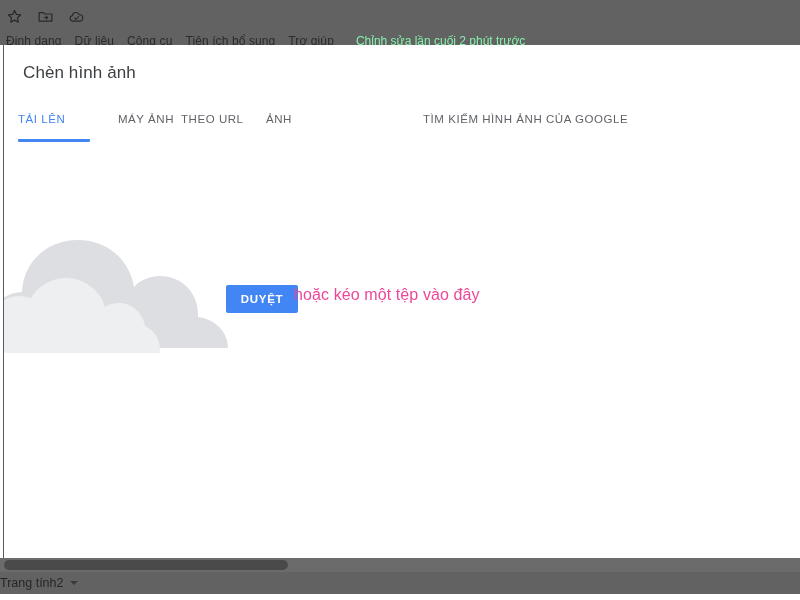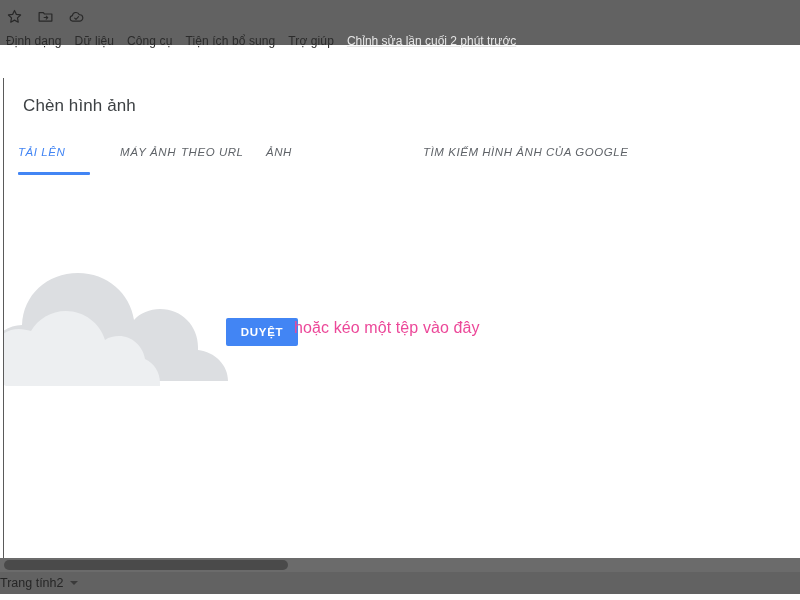--- a/index.html
+++ b/index.html
@@ -58,22 +58,23 @@
   }
   .menu-item {
     font-size: 12px;
     line-height: 16px;
     color: #2b2b2b;
     letter-spacing: 0.1px;
   }
   .last-edit {
     font-size: 12px;
     line-height: 16px;
-    color: #e5e5e5;
+    color: #86efac;
     text-decoration: underline;
+    margin-left: 9px;
     text-align: right;
   }
 
   
   .scrim-bottom {
     position: absolute;
     left: 0;
     bottom: 6px;
     width: 800px;
     height: 36px;
@@ -131,21 +132,20 @@
   .modal {
     position: absolute;
     left: 3px;
     top: 45px;
     width: 669px;
     height: 513px;
     background: #ffffff;
     border-left: 1px solid #5a5a5a;
     box-sizing: border-box;
     overflow: hidden;
-    margin-top: 33px;
   }
 
   .modal-header {
     position: relative;
     height: 58px;
   }
   .modal-title {
     position: absolute;
     left: 19px;
     top: 18px;
@@ -160,21 +160,20 @@
     width: 22px;
     height: 22px;
     cursor: pointer;
   }
   .modal-close svg { display: block; }
 
   .tabs {
     position: relative;
     height: 39px;
     margin-top: 5px;
-    font-style: italic;
   }
   .tab {
     position: absolute;
     top: 0;
     height: 39px;
     display: flex;
     align-items: flex-start;
     padding-top: 4px;
     box-sizing: border-box;
     cursor: pointer;
@@ -289,21 +288,21 @@
           <path d="M6 6l12 12M18 6L6 18" stroke="#3c4043" stroke-width="1.7" stroke-linecap="round"></path>
         </svg>
       </div>
     </div>
 
     <div class="tabs">
       <div class="tab active" style="left:14px;width:72px;">
         <span class="tab-label">TẢI LÊN</span>
         <span class="tab-underline"></span>
       </div>
-      <div class="tab" style="left:116px;width:62px;">
+      <div class="tab" style="left:108px;width:62px;justify-content:flex-end;">
         <span class="tab-label">MÁY ẢNH</span>
       </div>
       <div class="tab" style="left:177px;width:62px;">
         <span class="tab-label">THEO URL</span>
       </div>
       <div class="tab" style="left:262px;width:30px;">
         <span class="tab-label">ẢNH</span>
       </div>
       <div class="tab" style="left:419px;width:186px;">
         <span class="tab-label">TÌM KIẾM HÌNH ẢNH CỦA GOOGLE</span>

